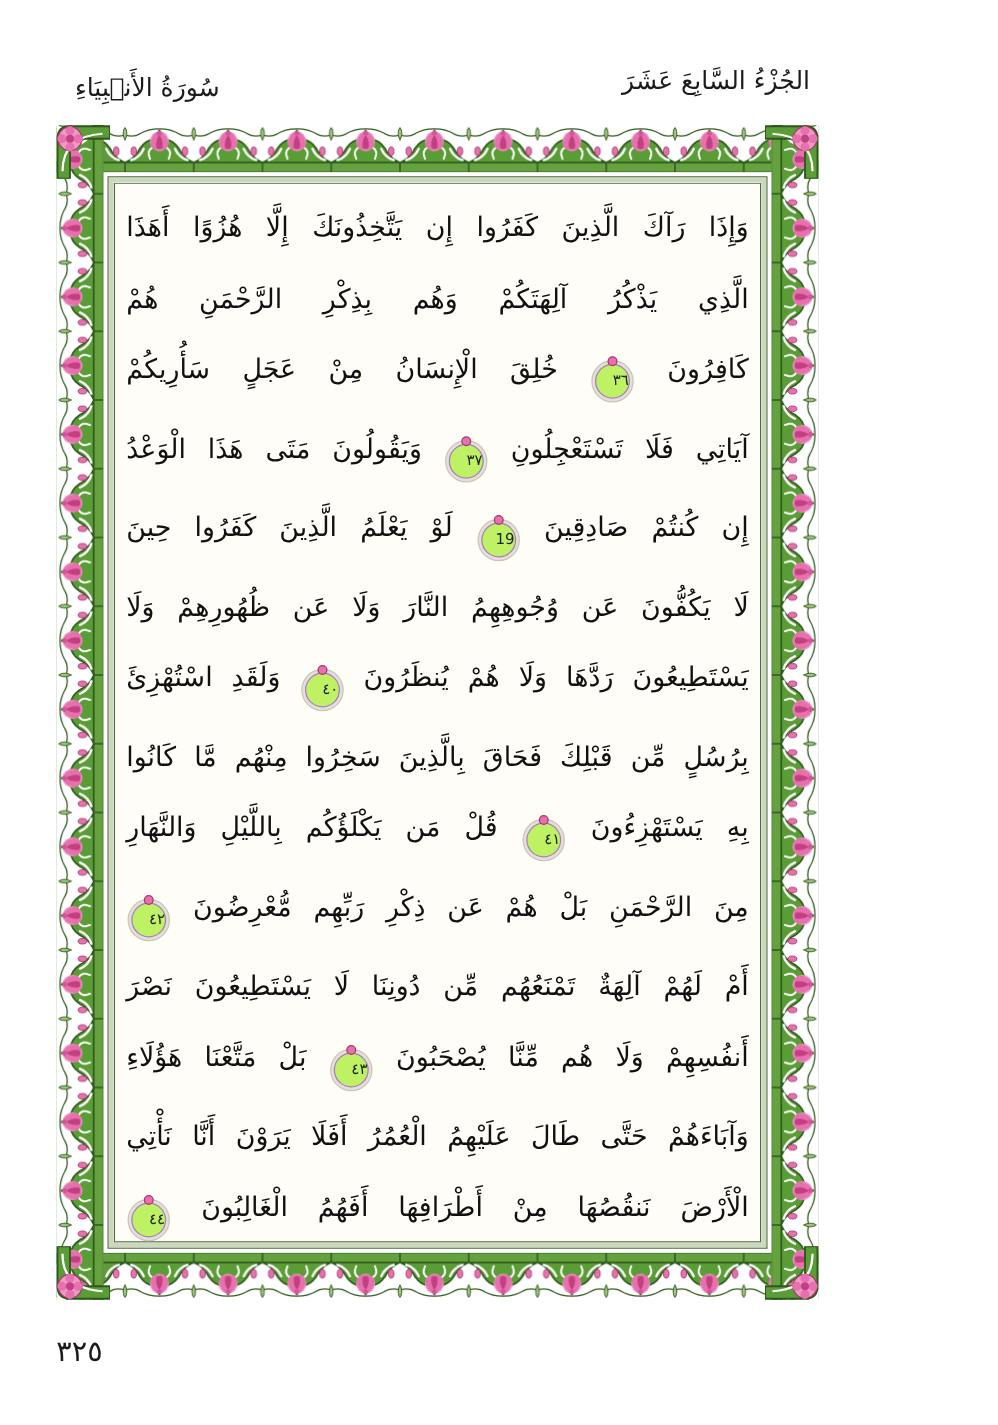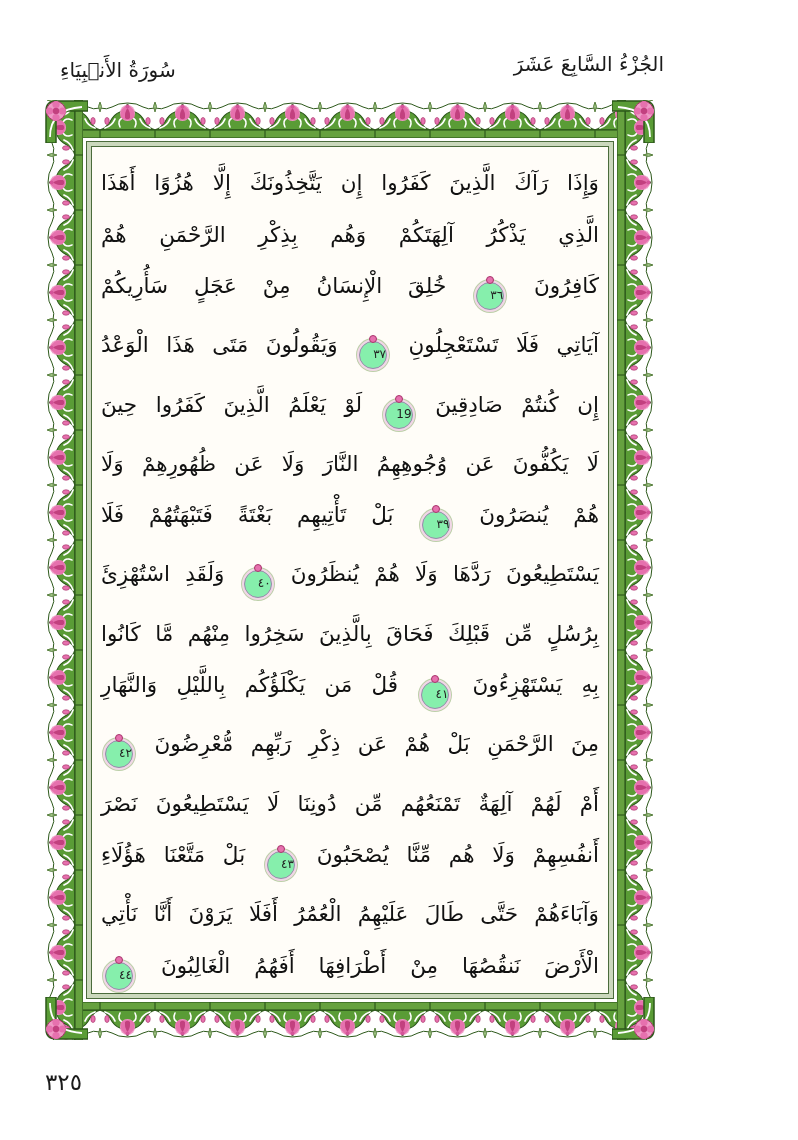--- a/index.html
+++ b/index.html
@@ -3,21 +3,21 @@
 <meta charset="utf-8">
 <style>
   html,body{margin:0;padding:0;}
   body{
     width:798px;height:1140px;position:relative;background:#ffffff;
     font-family:"DejaVu Sans",sans-serif;color:#151515;overflow:hidden;
   }
   
   .hdr{position:absolute;top:0;left:0;width:798px;height:100px;}
   .hdr-item{position:absolute;font-size:20px;direction:rtl;color:#1b1b1b;white-space:nowrap;}
-  .hdr-juz{top:52px;right:134px;}
+  .hdr-juz{top:52px;right:150px;}
   .hdr-surah{top:58px;left:60px;}
   
   .frame{position:absolute;left:45px;top:100px;width:610px;height:940px;}
   .band{position:absolute;display:block;}
   .band-top{left:0;top:0;}
   .band-bottom{left:0;top:902px;transform:scaleY(-1);}
   .band-left{left:0;top:0;transform-origin:19px 19px;transform:scaleX(-1) rotate(90deg);}
   .band-right{left:572px;top:0;transform-origin:19px 19px;transform:rotate(90deg);}
   .corner{position:absolute;width:46px;height:46px;}
   .corner.tl{left:-3px;top:-3px;}
@@ -31,21 +31,21 @@
   .text-area{
     position:absolute;left:56px;right:56px;top:50px;bottom:50px;
     display:flex;flex-direction:column;justify-content:space-between;
   }
   .qline{
     direction:rtl;text-align:justify;text-align-last:justify;white-space:nowrap;
     font-size:21.5px;line-height:1.55;color:#111;width:100%;margin-top:16px;
   }
   .vmark{
     display:inline-block;width:26px;height:26px;line-height:24px;text-align:center;
-    border-radius:50%;background:#86efac;border:1px solid #9a87ad;
+    border-radius:50%;background:#bef264;border:1px solid #9a87ad;
     box-shadow:0 0 0 2px #f0d7e6,0 0 0 3px #bccfa8;
     font-size:12px;color:#222;vertical-align:-6px;margin:0 4px;position:relative;
   }
   .vmark::before{
     content:"";position:absolute;top:-7px;left:50%;transform:translateX(-50%);
     width:6px;height:6px;border-radius:50%;background:#e671ae;border:1px solid #a8346b;
   }
   
   .pagenum{position:absolute;left:45px;top:1046px;width:610px;text-align:left;
            font-size:23px;color:#1b1b1b;direction:rtl;margin-top:23px;}
@@ -143,21 +143,20 @@
   </svg>
 
   <div class="rule"></div>
   <div class="text-area">
       <div class="qline"><span>وَإِذَا رَآكَ الَّذِينَ كَفَرُوا إِن يَتَّخِذُونَكَ إِلَّا هُزُوًا أَهَذَا</span></div>
       <div class="qline"><span>الَّذِي يَذْكُرُ آلِهَتَكُمْ وَهُم بِذِكْرِ الرَّحْمَنِ هُمْ</span></div>
       <div class="qline"><span>كَافِرُونَ</span> <span class="vmark">٣٦</span> <span>خُلِقَ الْإِنسَانُ مِنْ عَجَلٍ سَأُرِيكُمْ</span></div>
       <div class="qline"><span>آيَاتِي فَلَا تَسْتَعْجِلُونِ</span> <span class="vmark">٣٧</span> <span>وَيَقُولُونَ مَتَى هَذَا الْوَعْدُ</span></div>
       <div class="qline"><span>إِن كُنتُمْ صَادِقِينَ</span> <span class="vmark">19</span> <span>لَوْ يَعْلَمُ الَّذِينَ كَفَرُوا حِينَ</span></div>
       <div class="qline"><span>لَا يَكُفُّونَ عَن وُجُوهِهِمُ النَّارَ وَلَا عَن ظُهُورِهِمْ وَلَا</span></div>
-      <div class="qline"><span>هُمْ يُنصَرُونَ</span> <span class="vmark">٣٩</span> <span>بَلْ تَأْتِيهِم بَغْتَةً فَتَبْهَتُهُمْ فَلَا</span></div>
       <div class="qline"><span>يَسْتَطِيعُونَ رَدَّهَا وَلَا هُمْ يُنظَرُونَ</span> <span class="vmark">٤٠</span> <span>وَلَقَدِ اسْتُهْزِئَ</span></div>
       <div class="qline"><span>بِرُسُلٍ مِّن قَبْلِكَ فَحَاقَ بِالَّذِينَ سَخِرُوا مِنْهُم مَّا كَانُوا</span></div>
       <div class="qline"><span>بِهِ يَسْتَهْزِءُونَ</span> <span class="vmark">٤١</span> <span>قُلْ مَن يَكْلَؤُكُم بِاللَّيْلِ وَالنَّهَارِ</span></div>
       <div class="qline"><span>مِنَ الرَّحْمَنِ بَلْ هُمْ عَن ذِكْرِ رَبِّهِم مُّعْرِضُونَ</span> <span class="vmark">٤٢</span></div>
       <div class="qline"><span>أَمْ لَهُمْ آلِهَةٌ تَمْنَعُهُم مِّن دُونِنَا لَا يَسْتَطِيعُونَ نَصْرَ</span></div>
       <div class="qline"><span>أَنفُسِهِمْ وَلَا هُم مِّنَّا يُصْحَبُونَ</span> <span class="vmark">٤٣</span> <span>بَلْ مَتَّعْنَا هَؤُلَاءِ</span></div>
       <div class="qline"><span>وَآبَاءَهُمْ حَتَّى طَالَ عَلَيْهِمُ الْعُمُرُ أَفَلَا يَرَوْنَ أَنَّا نَأْتِي</span></div>
       <div class="qline"><span>الْأَرْضَ نَنقُصُهَا مِنْ أَطْرَافِهَا أَفَهُمُ الْغَالِبُونَ</span> <span class="vmark">٤٤</span></div>
     </div>
 </div>

